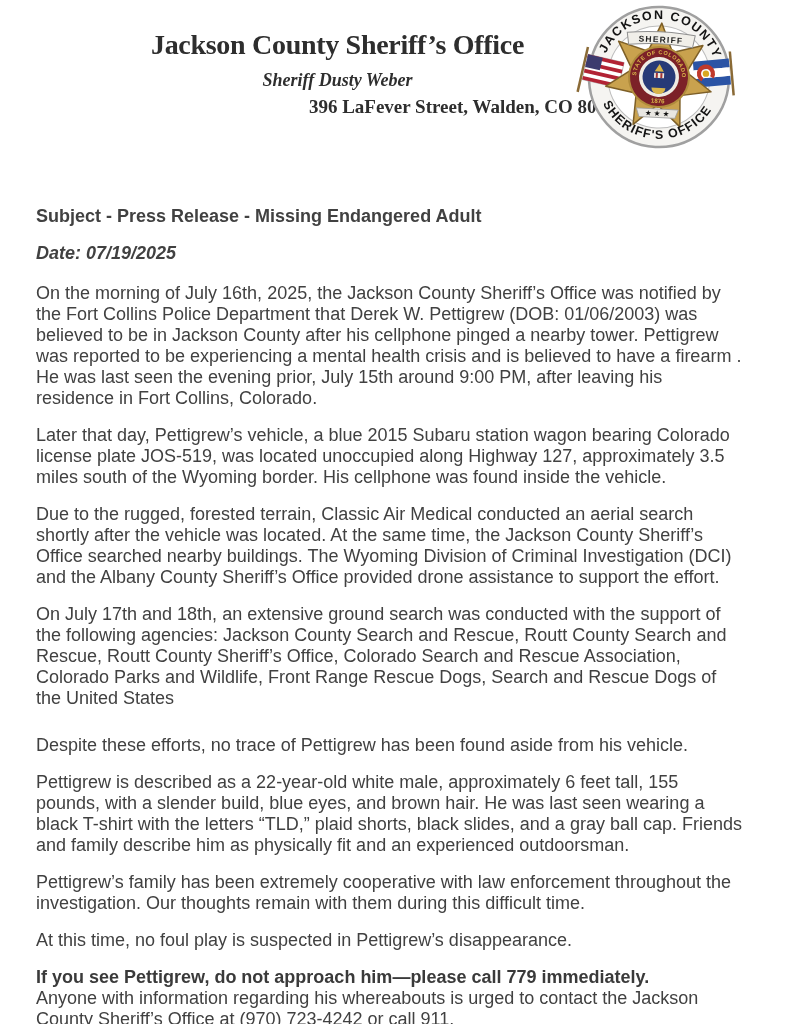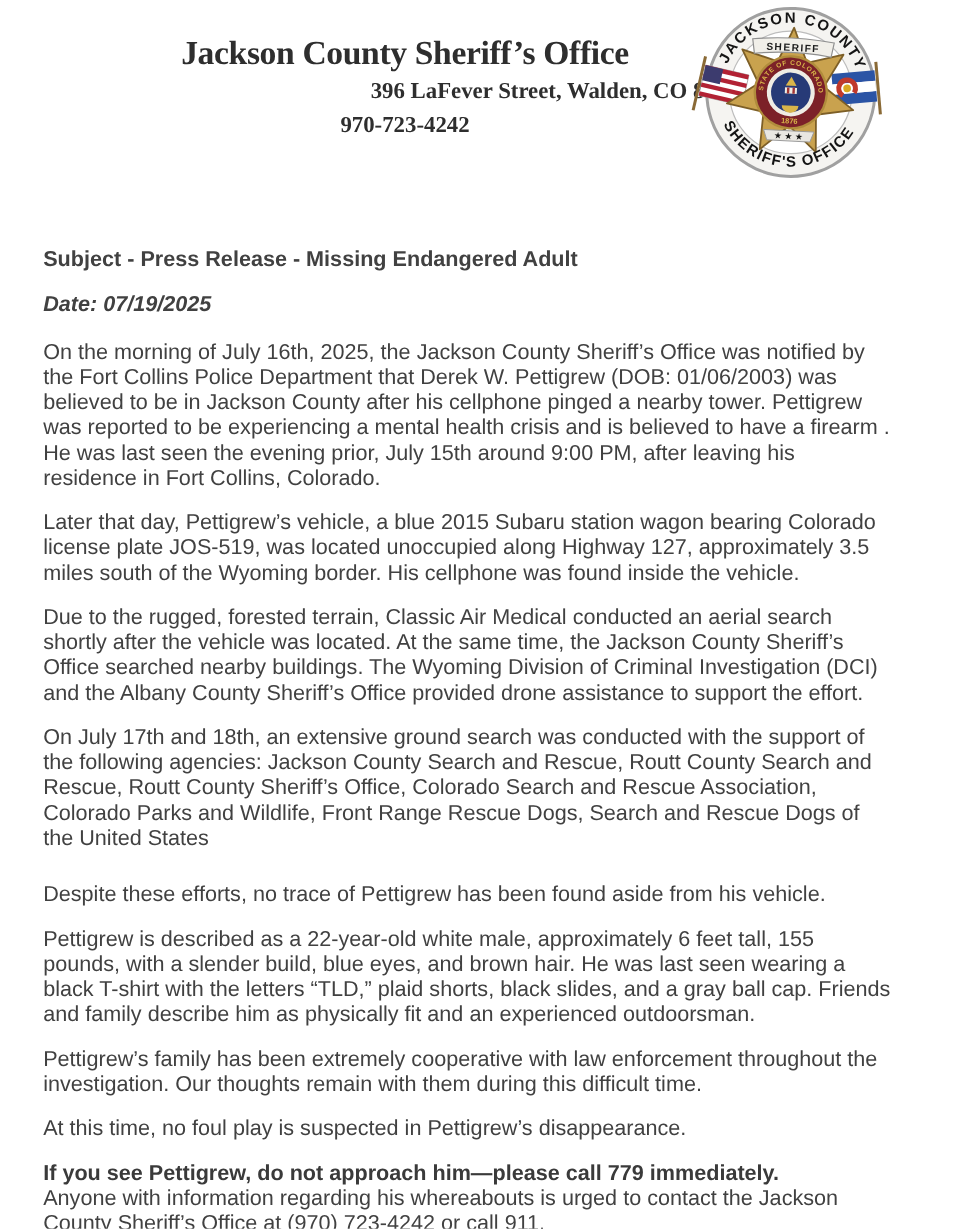--- a/index.html
+++ b/index.html
@@ -50,22 +50,22 @@
   .alert-para { margin:6px 0 0 0; }
   .alert-para strong { font-weight:bold; color:#3a3a3a; }
 </style>
 </head>
 <body>
 
 <div class="page">
 
   <div class="letterhead-text">
     <div class="lh-title">Jackson County Sheriff’s Office</div>
+    <div class="lh-subtitle">Sheriff Dusty Weber</div>
     <div class="lh-address">396 LaFever Street, Walden, CO 80480</div>
-    <div class="lh-phone">970-723-4242</div>
   </div>
 
   <div class="badge-wrap">
     <svg class="badge-svg" width="168" height="146" viewBox="0 0 168 146">
       <g transform="rotate(3 84 73)">
 
         <circle cx="84" cy="73" r="70" fill="#f5f4f1" stroke="#a0a0a0" stroke-width="2.5"></circle>
         <circle cx="84" cy="73" r="51" fill="#ffffff" stroke="#bdbdbd" stroke-width="1"></circle>
 
         <g transform="translate(12,54) rotate(10)">

